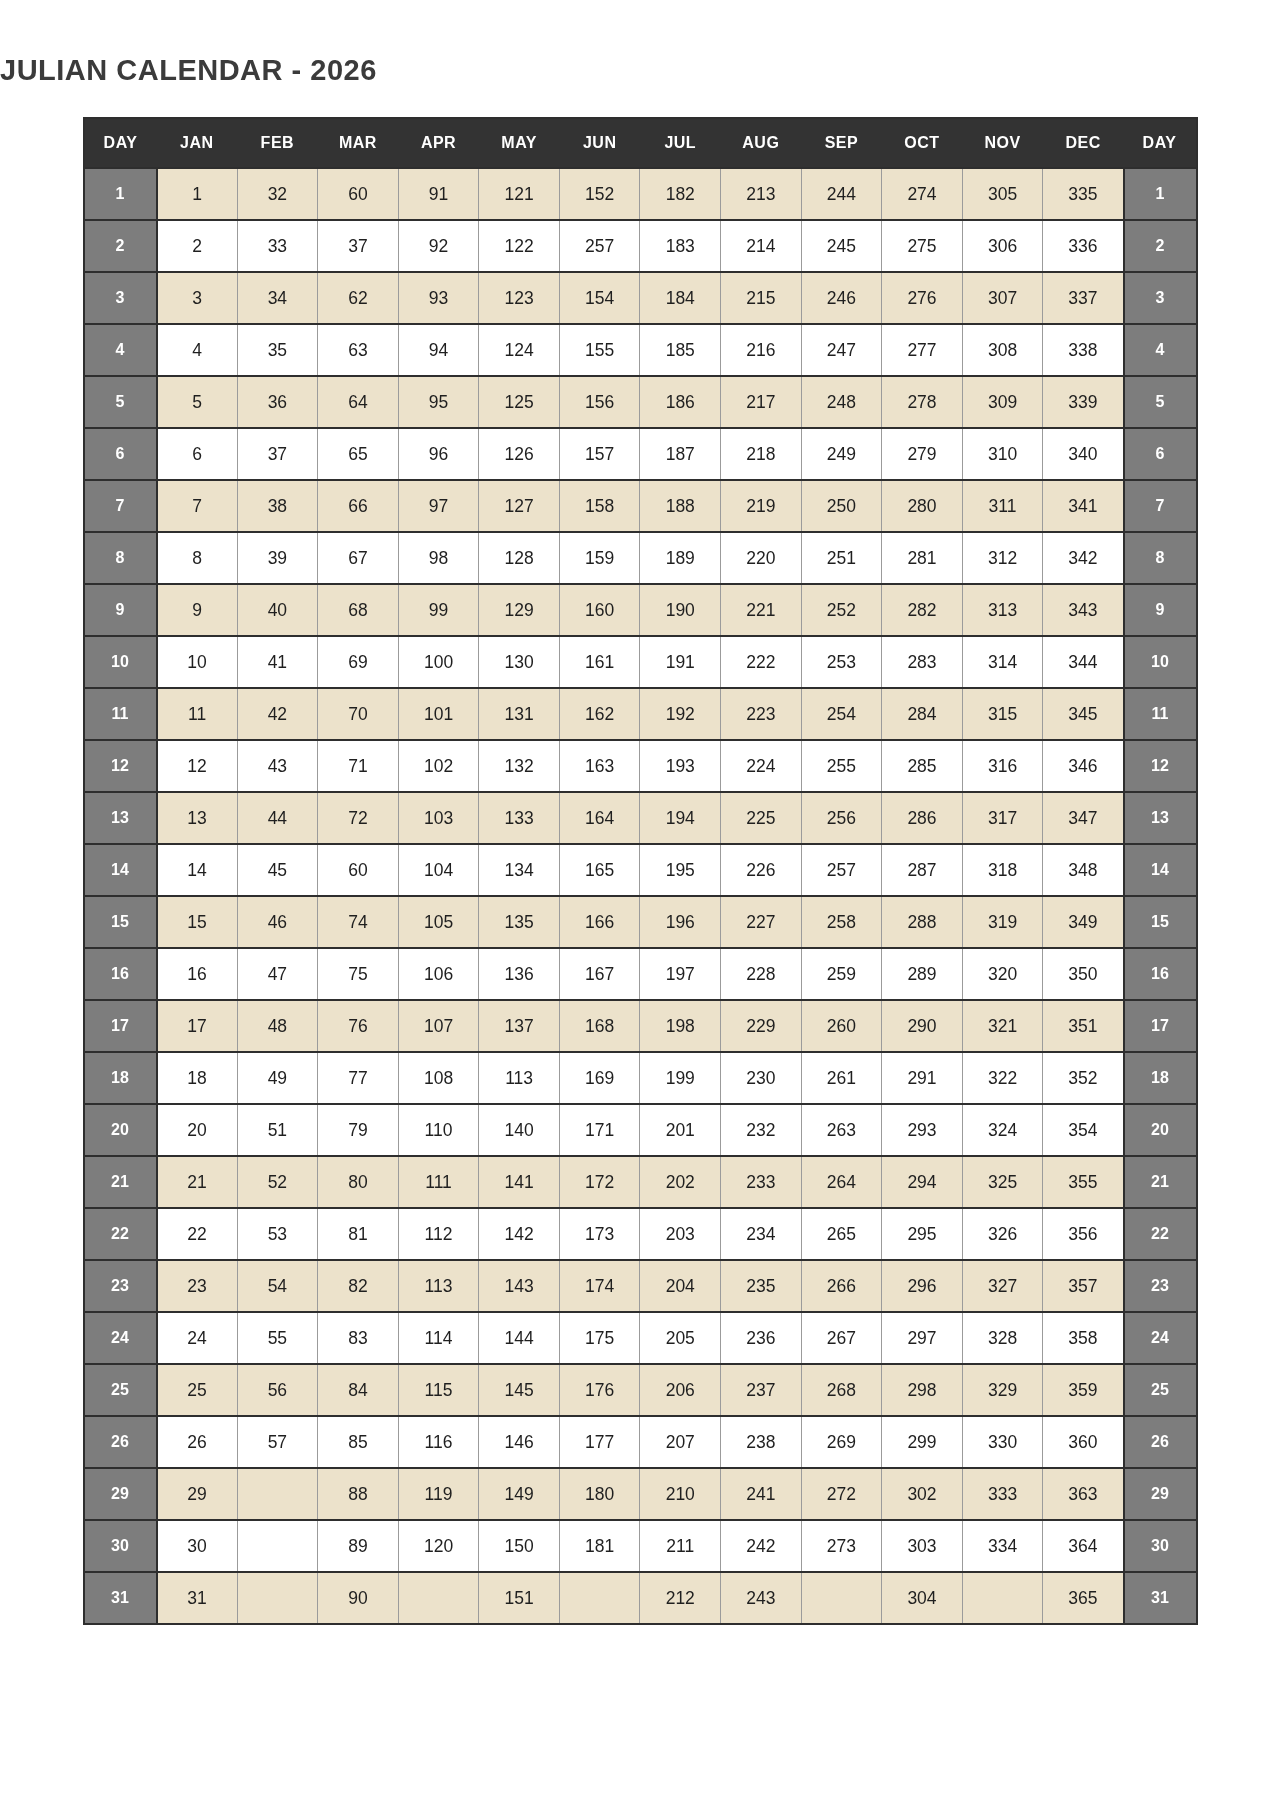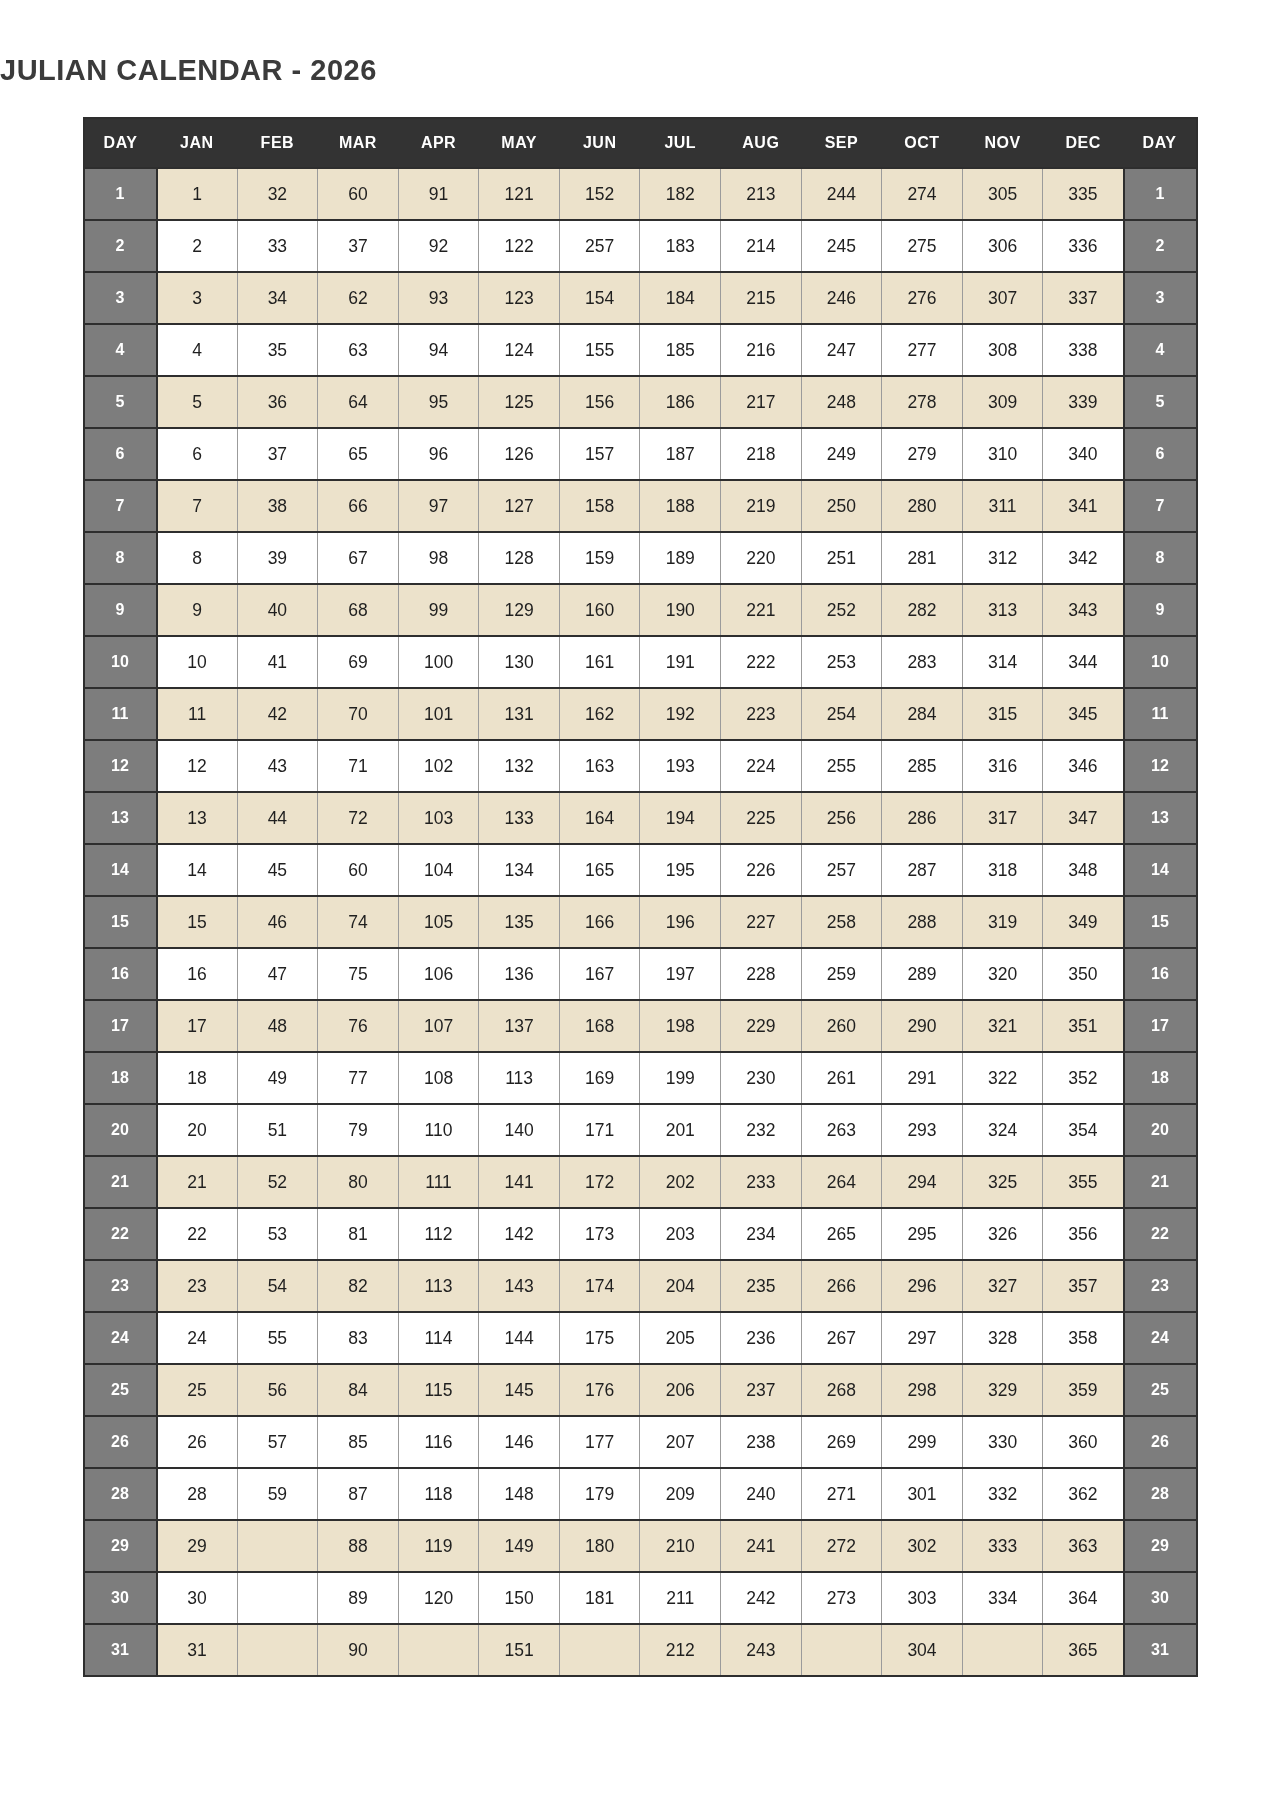--- a/index.html
+++ b/index.html
@@ -487,36 +487,20 @@
           <td class="val-cell">146</td>
           <td class="val-cell">177</td>
           <td class="val-cell">207</td>
           <td class="val-cell">238</td>
           <td class="val-cell">269</td>
           <td class="val-cell">299</td>
           <td class="val-cell">330</td>
           <td class="val-cell">360</td>
           <td class="day-cell">26</td>
         </tr>
-        <tr class="even">
-          <td class="day-cell">28</td>
-          <td class="val-cell">28</td>
-          <td class="val-cell">59</td>
-          <td class="val-cell">87</td>
-          <td class="val-cell">118</td>
-          <td class="val-cell">148</td>
-          <td class="val-cell">179</td>
-          <td class="val-cell">209</td>
-          <td class="val-cell">240</td>
-          <td class="val-cell">271</td>
-          <td class="val-cell">301</td>
-          <td class="val-cell">332</td>
-          <td class="val-cell">362</td>
-          <td class="day-cell">28</td>
-        </tr>
         <tr class="odd">
           <td class="day-cell">29</td>
           <td class="val-cell">29</td>
           <td class="val-cell"></td>
           <td class="val-cell">88</td>
           <td class="val-cell">119</td>
           <td class="val-cell">149</td>
           <td class="val-cell">180</td>
           <td class="val-cell">210</td>
           <td class="val-cell">241</td>

